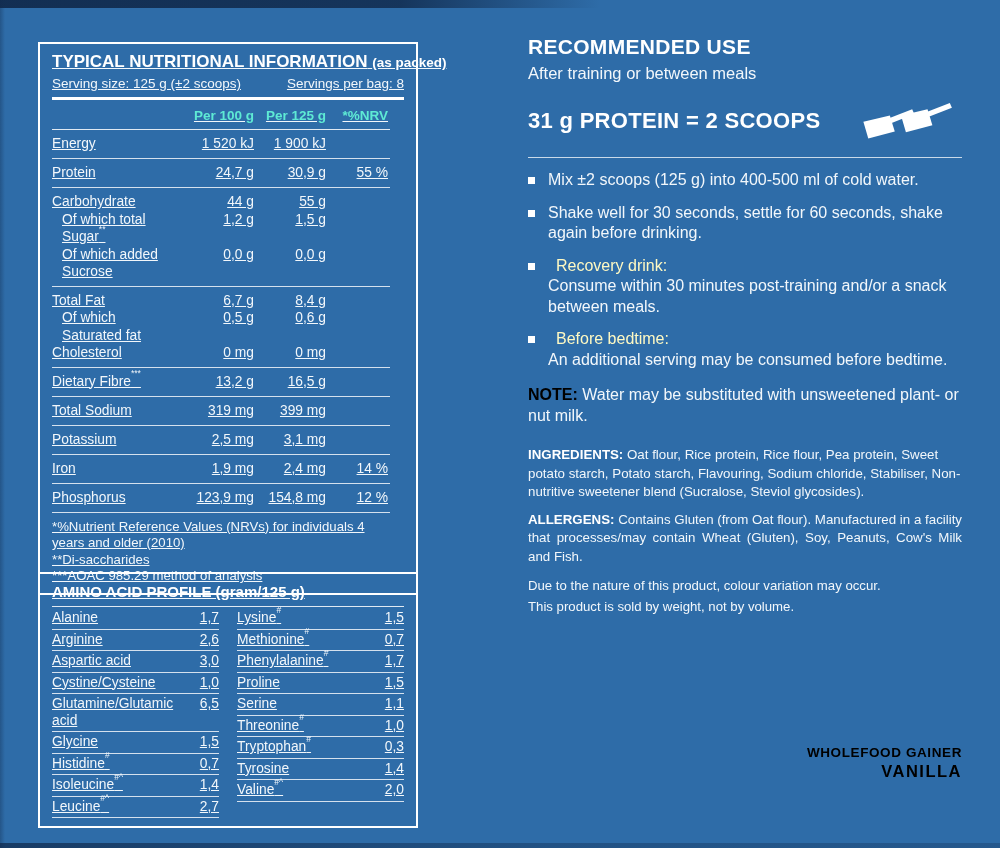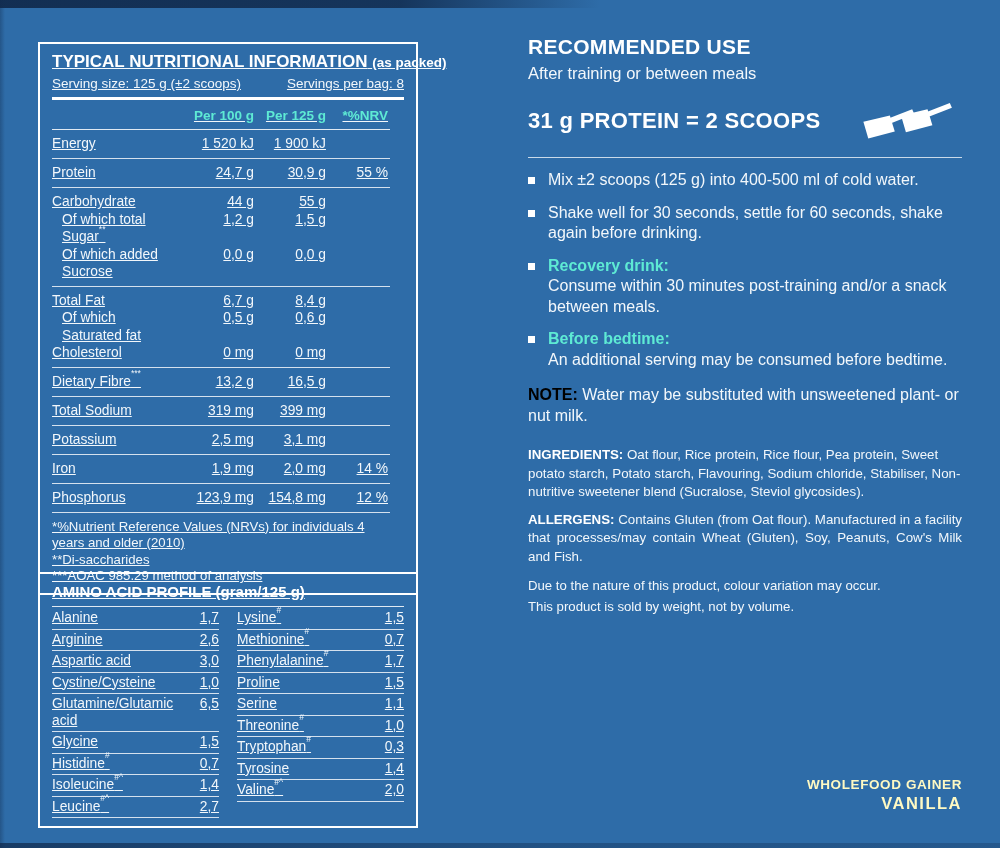--- a/index.html
+++ b/index.html
@@ -55,34 +55,34 @@
   .ruse-title{font-size:21px;font-weight:bold;color:#fff;line-height:26px;letter-spacing:.3px;}
   .ruse-sub{font-size:16.5px;line-height:22px;margin-top:2px;}
   .headline-row{display:flex;align-items:center;justify-content:space-between;margin-top:14px;}
   .headline{font-size:22px;font-weight:bold;color:#fff;letter-spacing:.3px;}
   .scoops{flex:none;margin-right:8px;}
   .ruse-divider{border:none;border-top:1px solid rgba(255,255,255,.75);margin:13px 0 0 0;}
 
   .ulist{list-style:none;margin:0;padding:0;}
   .uitem{display:flex;gap:13px;margin-top:12px;font-size:16px;line-height:20.5px;}
   .bullet{width:7px;height:7px;background:#fff;margin-top:7px;flex:none;}
-  .ulead{font-weight:bold;color:#5eead4;}
+  .ulead{font-weight:normal;color:#fef9c3;margin-left:8px;}
 
   .notep{margin:0;}
   .note-block{margin-top:14px;font-size:16px;line-height:21px;}
   .note-block b{color:#000000;}
 
   .ing-block{margin-top:20px;font-size:13.3px;line-height:18.5px;}
   .ing-block b{color:#fff;}
   .alg-block{margin-top:9px;font-size:13.3px;line-height:18.5px;text-align:justify;}
   .alg-block b{color:#fff;}
   .extra-notes{margin-top:9px;}
   .extra-notes .notep{font-size:13.2px;line-height:21px;}
 
-  .brand{position:absolute;right:38px;top:776px;text-align:right;color:#fef9c3;}
+  .brand{position:absolute;right:38px;top:744px;text-align:right;color:#000000;}
   .brand-line1{font-size:13.5px;font-weight:bold;letter-spacing:.6px;line-height:17px;}
   .brand-line2{font-size:16.5px;font-weight:bold;letter-spacing:1.5px;line-height:20px;}
 </style>
 </head>
 <body>
 
 <div class="canvas">
   <div class="band-top"></div>
   <div class="band-left"></div>
   <div class="band-bottom"></div>
@@ -183,21 +183,21 @@
             <span class="nname">Potassium</span>
             <span class="c">2,5 mg</span>
             <span class="c">3,1 mg</span>
             <span class="c"></span>
           </div>
         </div>
         <div class="ngroup">
           <div class="nrow">
             <span class="nname">Iron</span>
             <span class="c">1,9 mg</span>
-            <span class="c">2,0 mg</span>
+            <span class="c">2,4 mg</span>
             <span class="c">14 %</span>
           </div>
         </div>
         <div class="ngroup">
           <div class="nrow">
             <span class="nname">Phosphorus</span>
             <span class="c">123,9 mg</span>
             <span class="c">154,8 mg</span>
             <span class="c">12 %</span>
           </div>

